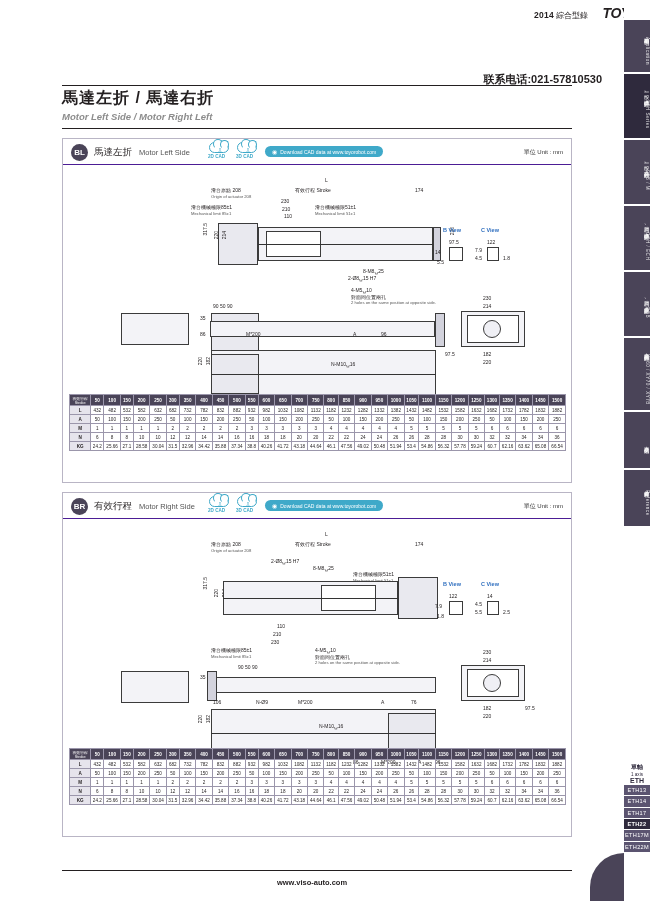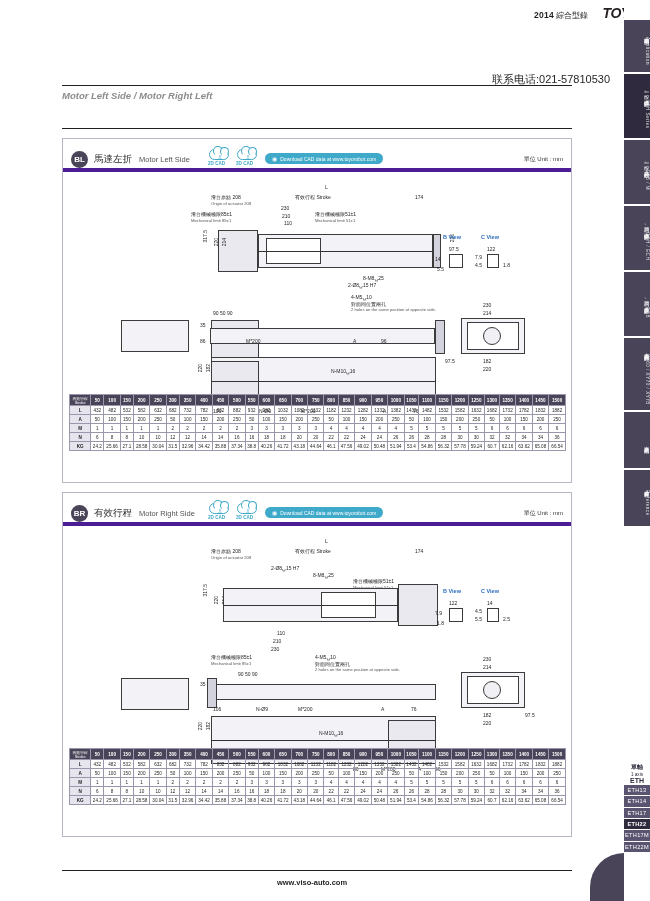--- a/index.html
+++ b/index.html
@@ -61,22 +61,22 @@
   .rail-model {
     background:#5b5470; color:#fff;
     font-size:5.6px; text-align:center;
     padding:2.2px 0; margin-bottom:1px;
     letter-spacing:.3px;
   }
   .rail-model.sel { background:#2f2a3d; font-weight:bold; }
 
   
   .phone {
-    position:absolute; right:40px; top:72px;
-    font-size:11px; font-weight:normal; color:#231f20;
+    position:absolute; right:48px; top:72px;
+    font-size:11px; font-weight:bold; color:#231f20;
   }
 
   
   .sec-title {
     position:absolute; left:62px; top:88px;
   }
   .sec-title .cn { font-size:16px; font-weight:bold; letter-spacing:1px; }
   .sec-title .en { font-size:9.5px; font-weight:bold; color:#8c8c8c; font-style:italic; margin-top:2px;}
 
   .title-rule {
@@ -89,21 +89,21 @@
   
   .panel {
     position:absolute; left:62px; width:510px;
     border:1px solid #b9b5c5;
     background:#ffffff;
   }
   #panel-bl { top:138px; height:345px; }
   #panel-br { top:492px; height:345px; }
 
   .panel-head {
-    position:relative; height:26px; border-bottom:4px solid #4c1d95;margin-top:7px;
+    position:relative; height:26px; border-bottom:1px solid #4c1d95;
   }
   .badge {
     position:absolute; left:8px; top:5px;
     width:17px; height:17px; border-radius:50%;
     background:#4a4458; color:#fff;
     font-size:8px; font-weight:bold;
     display:flex; align-items:center; justify-content:center;
   }
   .ph-cn { position:absolute; left:31px; top:7px; font-size:9.5px; font-weight:normal;}
   .ph-en { position:absolute; left:76px; top:9px; font-size:7.5px; color:#555; }
@@ -197,20 +197,21 @@
 <div class="page-header">
   <div class="hdr-year">2014</div>
   <div class="hdr-cat">綜合型錄</div>
   <div class="hdr-logo"><span>TOYO</span></div>
 </div>
 
 <div class="phone">联系电话:021-57810530</div>
 
 <div class="title-rule"></div>
 <div class="sec-title">
+  <div class="cn">馬達左折 / 馬達右折</div>
   <div class="en">Motor Left Side / Motor Right Left</div>
 </div>
 <div class="title-rule2"></div>
 
 <div class="panel" id="panel-bl">
   <div class="panel-head">
     <div class="badge">BL</div>
     <div class="ph-cn">馬達左折</div>
     <div class="ph-en">Motor Left Side</div>
 

